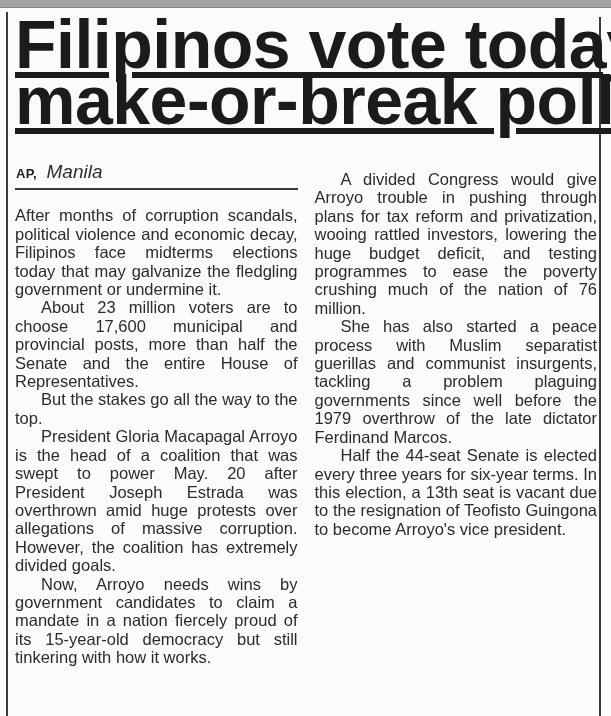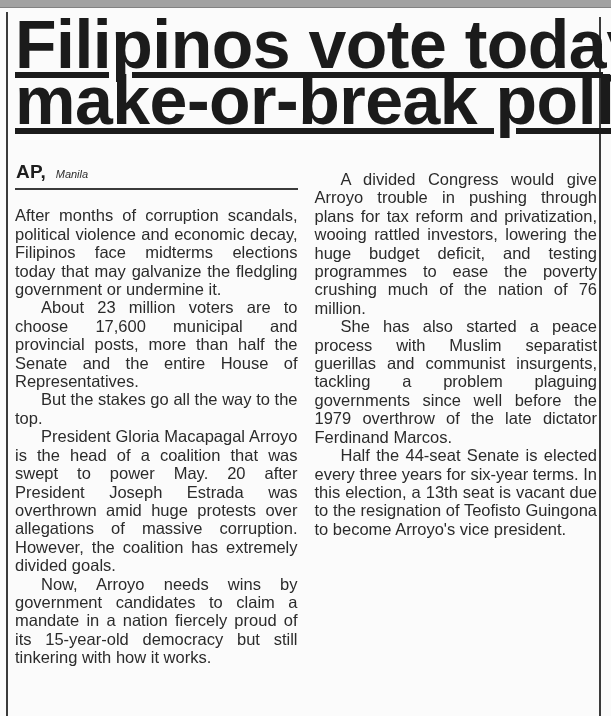--- a/index.html
+++ b/index.html
@@ -76,27 +76,27 @@
   }
   .col-right {
     padding-top: 8px;
   }
 
   .byline {
     padding: 1px 0 5px 1px;
   }
   .byline .agency {
     font-weight: bold;
-    font-size: 19px;
+    font-size: 13px;
     color: #1e1e1e;
     letter-spacing: 0.3px;
   }
   .byline .location {
     font-style: italic;
-    font-size: 11px;
+    font-size: 19px;
     color: #2e2e2e;
     margin-left: 5px;
   }
   .byline-rule {
     height: 2px;
     background: #3b3b3b;
     margin: 0 0 16px 0;
   }
 </style>
 </head>

